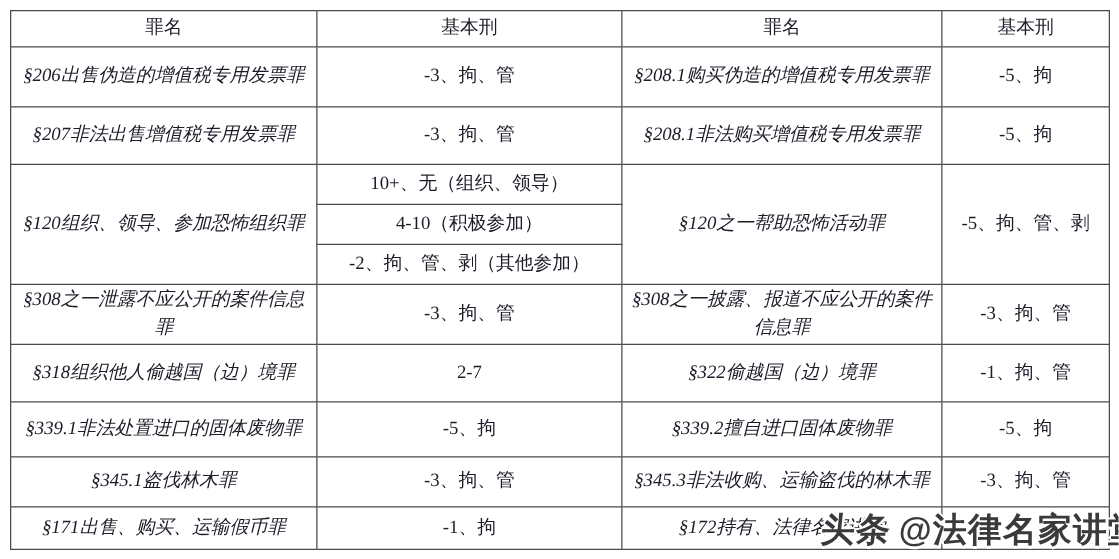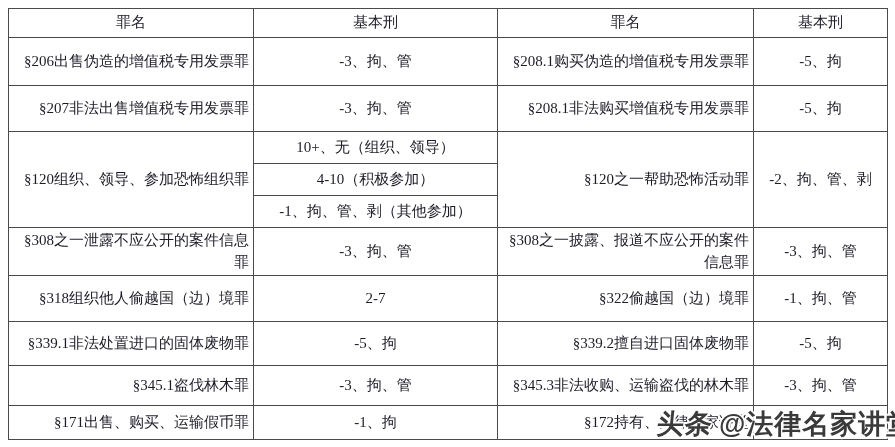--- a/index.html
+++ b/index.html
@@ -28,21 +28,21 @@
   table.penalty-table td {
     border: 1px solid #4a4a4a;
     font-size: 15px;
     font-weight: normal;
     line-height: 1.45;
     padding: 1px 4px;
     vertical-align: middle;
     overflow: hidden;
   }
   th.hdr { text-align: center; height: 26px; }
-  td.crime { text-align: right; }
+  td.crime { text-align: center; font-style: italic; }
   td.pen { text-align: center; }
   tr.row-tall   { height: 48px; }
   tr.row-tall2  { height: 46px; }
   tr.row-sub    { height: 32px; }
   tr.row-308    { height: 48px; }
   tr.row-318    { height: 46px; }
   tr.row-339    { height: 44px; }
   tr.row-345    { height: 40px; }
   tr.row-171    { height: 34px; }
   .watermark {
@@ -99,27 +99,27 @@
       <td class="crime">§207非法出售增值税专用发票罪</td>
       <td class="pen">-3、拘、管</td>
       <td class="crime">§208.1非法购买增值税专用发票罪</td>
       <td class="pen">-5、拘</td>
     </tr>
 
     <tr class="row-sub">
       <td class="crime" rowspan="3">§120组织、领导、参加恐怖组织罪</td>
       <td class="pen">10+、无（组织、领导）</td>
       <td class="crime" rowspan="3">§120之一帮助恐怖活动罪</td>
-      <td class="pen" rowspan="3">-2、拘、管、剥</td>
+      <td class="pen" rowspan="3">-5、拘、管、剥</td>
     </tr>
     <tr class="row-sub">
       <td class="pen">4-10（积极参加）</td>
     </tr>
     <tr class="row-sub">
-      <td class="pen">-1、拘、管、剥（其他参加）</td>
+      <td class="pen">-2、拘、管、剥（其他参加）</td>
     </tr>
 
     <tr class="row-308">
       <td class="crime">§308之一泄露不应公开的案件信息罪</td>
       <td class="pen">-3、拘、管</td>
       <td class="crime">§308之一披露、报道不应公开的案件信息罪</td>
       <td class="pen">-3、拘、管</td>
     </tr>
 
     <tr class="row-318">

